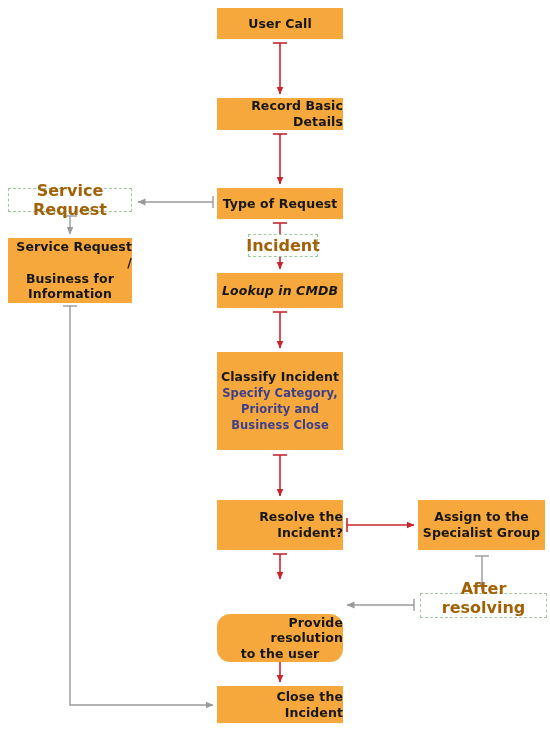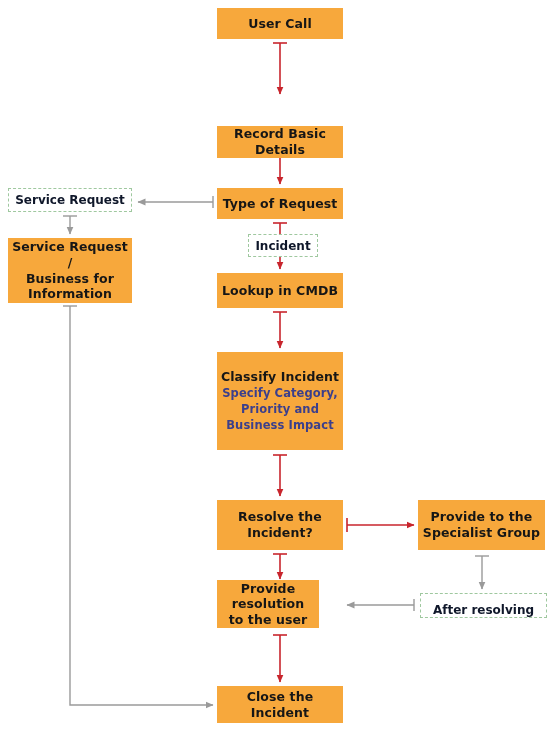--- a/index.html
+++ b/index.html
@@ -18,21 +18,21 @@
     overflow: hidden;
   }
   .node {
     position: absolute;
     box-sizing: border-box;
     background: #f7a83c;
     display: flex;
     flex-direction: column;
     align-items: center;
     justify-content: center;
-    text-align: center;
+    text-align: right;
     color: #1a1a1a;
     font-size: 12.5px;
     font-weight: bold;
     line-height: 1.25;
     letter-spacing: 0.1px;
     z-index: 5;
   }
   .node .title {
     color: #161616;
   }
@@ -44,22 +44,22 @@
   }
   .label-box {
     position: absolute;
     box-sizing: border-box;
     background: #ffffff;
     border: 1.5px dashed #9fc89f;
     display: flex;
     align-items: center;
     justify-content: center;
     text-align: center;
-    color: #0f172a;
-    font-size: 12px;
+    color: #a16207;
+    font-size: 16px;
     font-weight: bold;
     z-index: 6;
   }
   svg.edges {
     position: absolute;
     left: 0;
     top: 0;
     width: 550px;
     height: 731px;
     z-index: 2;
@@ -143,49 +143,49 @@
     <g>
       <line x1="63" y1="306" x2="77" y2="306" stroke="#9a9a9a" stroke-width="1.4"></line>
       <path d="M70,306 L70,705 L213,705" fill="none" stroke="#9a9a9a" stroke-width="1.4" marker-end="url(#arrowGray)"></path>
     </g>
   </svg>
 
   <div class="node" style="left:217px; top:8px; width:126px; height:31px;">
     <span class="title">User Call</span>
   </div>
 
-  <div class="node" style="left:217px; top:98px; width:126px; height:32px;margin-top:28px;">
+  <div class="node" style="left:217px; top:98px; width:126px; height:32px;">
     <span class="title">Record Basic Details</span>
   </div>
 
   <div class="node" style="left:217px; top:188px; width:126px; height:31px;">
     <span class="title">Type of Request</span>
   </div>
 
-  <div class="node" style="left:217px; top:273px; width:126px; height:35px;">
+  <div class="node" style="left:217px; top:273px; width:126px; height:35px;font-style:italic;">
     <span class="title">Lookup in CMDB</span>
   </div>
 
   <div class="node" style="left:217px; top:352px; width:126px; height:98px;">
     <span class="title">Classify Incident</span>
     <span class="subtitle">Specify Category,</span>
     <span class="subtitle" style="margin-top:0;">Priority and</span>
-    <span class="subtitle" style="margin-top:0;">Business Impact</span>
+    <span class="subtitle" style="margin-top:0;">Business Close</span>
   </div>
 
   <div class="node" style="left:217px; top:500px; width:126px; height:50px;">
     <span class="title">Resolve the Incident?</span>
   </div>
 
   <div class="node" style="left:418px; top:500px; width:127px; height:50px;">
-    <span class="title">Provide to the</span>
+    <span class="title">Assign to the</span>
     <span class="title">Specialist Group</span>
   </div>
 
-  <div class="node" style="left:217px; top:580px; width:102px; height:48px;">
+  <div class="node" style="left:217px; top:614px; width:126px; height:48px;border-radius:13px;">
     <span class="title">Provide resolution</span>
     <span class="title">to the user</span>
   </div>
 
   <div class="node" style="left:217px; top:686px; width:126px; height:37px;">
     <span class="title">Close the Incident</span>
   </div>
 
   <div class="node" style="left:8px; top:238px; width:124px; height:65px;">
     <span class="title">Service Request /</span>

